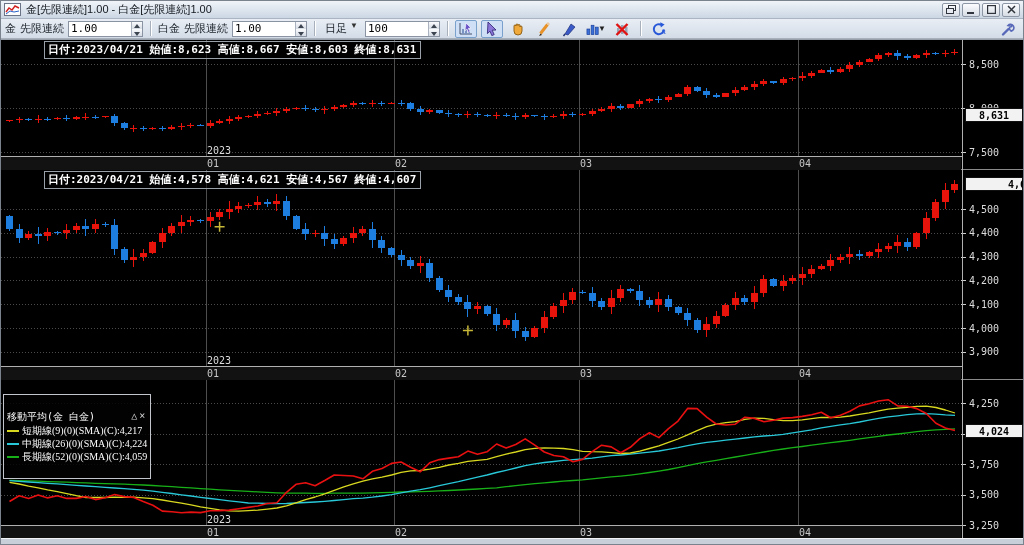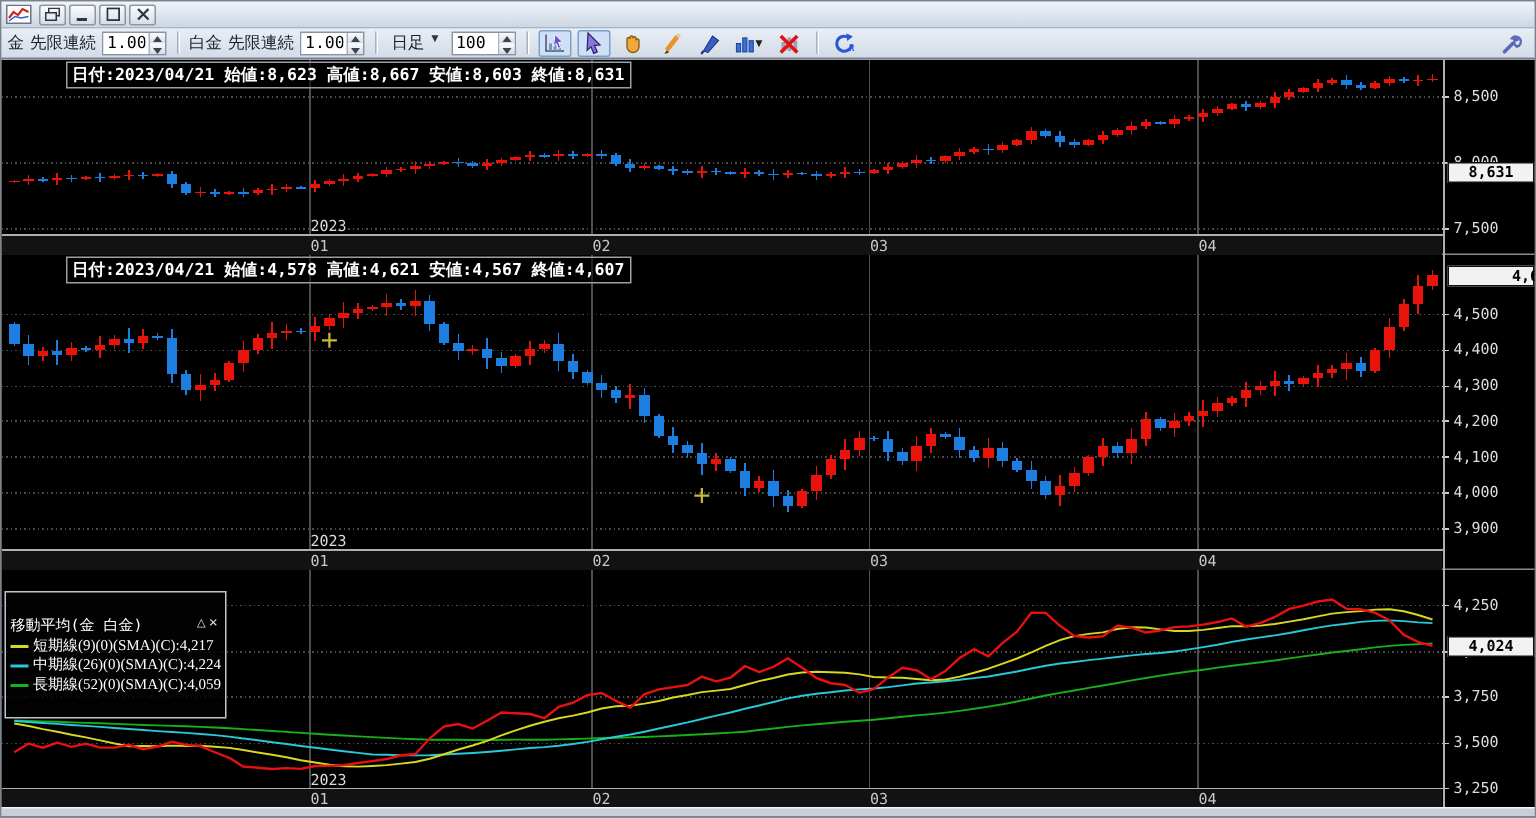--- a/index.html
+++ b/index.html
@@ -12,21 +12,21 @@
     border-bottom:1px solid #aab4c2;}
   .app-icon{width:18px;height:13px;margin-right:4px;display:inline-flex;}
   .title{font-size:11px;color:#14181e;flex:1;white-space:nowrap;overflow:hidden;}
   .winbtns{display:flex;gap:2px;}
   .winbtn{width:18px;height:14px;border:1px solid #8d96a4;border-radius:2px;
     background:linear-gradient(#fbfcfe,#d7dde5);display:flex;align-items:center;justify-content:center;}
   
   .toolbar{position:absolute;top:18px;left:0;right:0;height:20px;background:linear-gradient(#e9eef5,#d3dce7);
     border-bottom:1px solid #a8b0bc;display:flex;align-items:center;padding:0 4px;gap:4px;}
   .tlabel{font-size:11px;color:#1c2128;white-space:nowrap;}
-  .spin{display:inline-flex;height:16px;border:1px solid #8a93a2;background:#fff;}
+  .spin{display:inline-flex;height:16px;border:1px solid #8a93a2;background:#fff;gap:32px;}
   .spin input{width:30px;border:0;outline:0;font:11px "DejaVu Sans Mono",monospace;padding:0 2px;background:#fff;}
   .arrows{display:flex;flex-direction:column;width:11px;border-left:1px solid #aab2c0;}
   .arr{flex:1;background:linear-gradient(#fafbfd,#d6dce5);position:relative;}
   .arr.up::after{content:"";position:absolute;left:2px;top:2px;border:3px solid transparent;border-bottom:4px solid #3c4450;border-top:0;}
   .arr.dn::after{content:"";position:absolute;left:2px;top:3px;border:3px solid transparent;border-top:4px solid #3c4450;border-bottom:0;}
   .sep{width:1px;height:15px;background:#a8b0bc;box-shadow:1px 0 0 #fff;margin:0 3px;}
   .combo{display:inline-flex;align-items:flex-start;gap:3px;font-size:11px;color:#1c2128;padding:1px 3px;}
   .combo .dd{font-size:8px;color:#333;}
   .toolbtn{width:22px;height:18px;display:flex;align-items:center;justify-content:center;border:1px solid transparent;border-radius:2px;}
   .toolbtn.pressed{background:#cfe0f6;border:1px solid #7aa0cc;}
@@ -56,20 +56,21 @@
 <div class="window">
 
   <div class="titlebar">
     <span class="app-icon">
       <svg width="18" height="13" viewBox="0 0 18 13">
         <rect x="0.5" y="0.5" width="16" height="12" fill="#fdfdfd" stroke="#6a7486"></rect>
         <polyline points="2,9 5,5 8,7 11,3 15,5" fill="none" stroke="#d02020" stroke-width="1.4"></polyline>
         <polyline points="2,11 6,8 10,9 15,8" fill="none" stroke="#2a62c8" stroke-width="1"></polyline>
       </svg>
     </span>
+    <span class="title">金[先限連続]1.00 - 白金[先限連続]1.00</span>
     <span class="winbtns">
       <span class="winbtn">
         <svg width="10" height="9" viewBox="0 0 10 9">
             <rect x="2.5" y="0.5" width="7" height="5" fill="none" stroke="#30343c"></rect>
             <rect x="0.5" y="3.5" width="7" height="5" fill="#e8ecf2" stroke="#30343c"></rect>
           </svg>
       </span>
       <span class="winbtn">
         <svg width="8" height="8" viewBox="0 0 8 8">
             <rect x="0" y="6" width="7" height="2" fill="#30343c"></rect>

